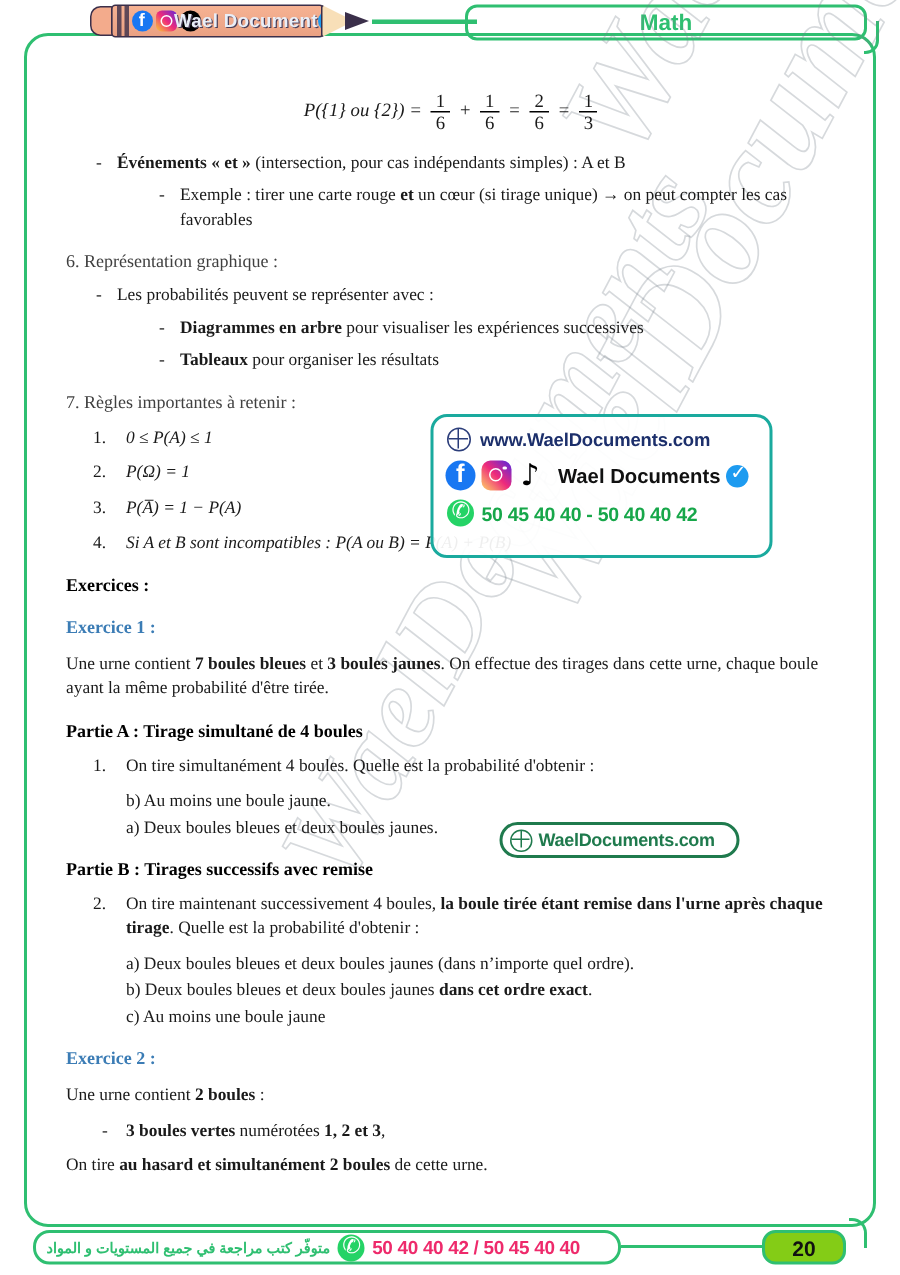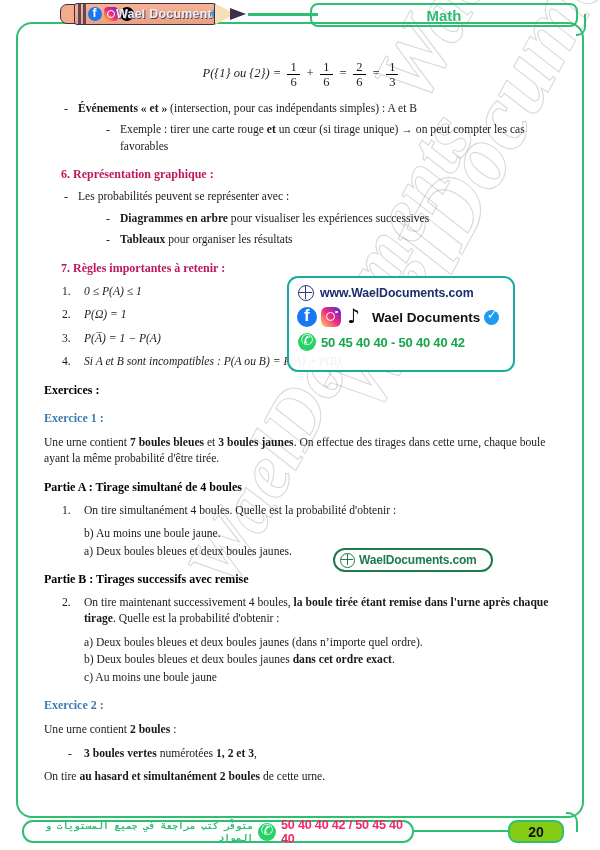--- a/index.html
+++ b/index.html
@@ -96,21 +96,21 @@
   .frac .num{display:block;border-bottom:1.1px solid #000;padding:0 3px;line-height:1.12;}
   .frac .den{display:block;padding:0 3px;line-height:1.12;}
 
   .lvl1{position:relative;padding-left:34px;margin:5px 0;}
   .lvl1::before{content:"-";position:absolute;left:20px;top:0;}
   .lvl2{position:relative;padding-left:76px;margin:5px 0;}
   .lvl2::before{content:"-";position:absolute;left:62px;top:0;}
   .lvl2b{position:relative;padding-left:40px;margin:4px 0;}
   .lvl2b::before{content:"-";position:absolute;left:24px;top:0;}
 
-  .sect-head{color:#be185d;font-weight:bold;font-size:12px;margin:11px 0 6px 17px;}
+  .sect-head{color:#404040;font-weight:normal;font-size:12px;margin:11px 0 6px 0;}
   .num-item{position:relative;padding-left:40px;margin:7px 0;}
   .num-item .n{position:absolute;left:18px;top:0;}
   .letter-line{padding-left:40px;margin:1px 0;}
   .b{font-weight:bold;}
   .math{font-style:italic;}
 
   h3.plain{font-weight:bold;font-size:12px;margin:11px 0 7px 0;color:#000;}
   h3.exo{font-weight:bold;font-size:12px;margin:11px 0 8px 0;color:#3b7cb5;}
   p.para{margin:7px 0;}
 
@@ -179,21 +179,21 @@
   #wm3{left:168px;top:560px;font-size:78px;transform:rotate(-62deg);transform-origin:left top;}
 
   
   #footer{position:absolute;left:0;top:812px;width:600px;height:38px;}
   #foot-pill{
     position:absolute;left:22px;top:8px;width:392px;height:23px;
     border:2.2px solid #2fbf71;border-radius:11px;box-sizing:border-box;
     display:flex;align-items:center;justify-content:flex-end;gap:5px;
     padding:0 7px;direction:rtl;background:#fff;
   }
-  #foot-ar{font-family:Liberation Mono, monospace;font-weight:bold;font-size:9.6px;color:#2fbf71;}
+  #foot-ar{font-family:Liberation Sans, sans-serif;font-weight:bold;font-size:9.6px;color:#2fbf71;}
   #foot-tel{font-family:"Liberation Sans",sans-serif;font-weight:bold;font-size:12.6px;
     color:#ee2a6b;direction:ltr;letter-spacing:-.2px;}
   #foot-line{position:absolute;left:414px;top:18px;width:96px;height:2.2px;background:#2fbf71;}
   #page-box{
     position:absolute;left:508px;top:8px;width:56px;height:23px;
     border:2.2px solid #2fbf71;border-radius:9px;box-sizing:border-box;
     display:flex;align-items:center;justify-content:center;background:#84cc16;
   }
   #page-box span{font-family:"Liberation Sans",sans-serif;font-weight:bold;font-size:14px;color:#111;}
   #foot-elbow{

